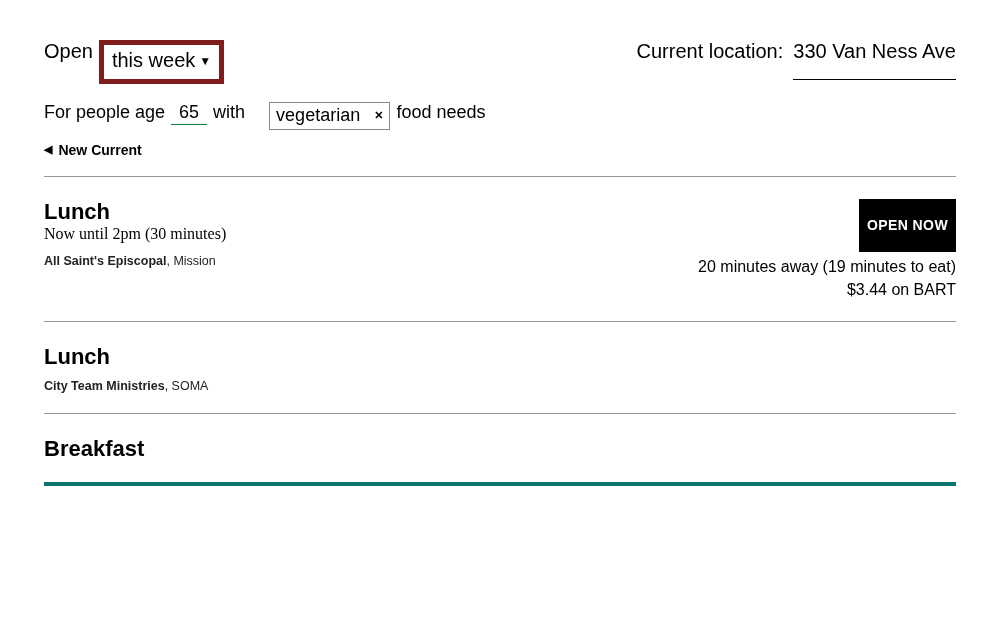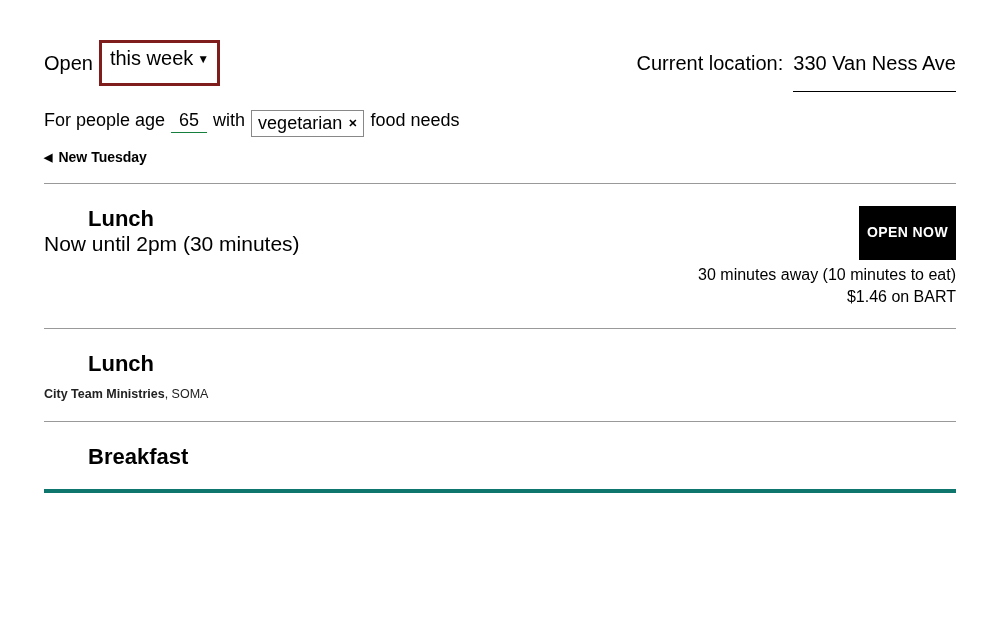--- a/index.html
+++ b/index.html
@@ -10,24 +10,24 @@
     width: 1000px;
     height: 625px;
     padding: 40px 44px 0 44px;
   }
   .top-row {
     display: flex;
     justify-content: space-between;
     align-items: baseline;
     font-size: 20px;
   }
-  .open-group { display: flex; align-items: center; gap: 6px; }
+  .open-group { display: flex; align-items: flex-start; gap: 6px; }
   .dropdown {
-    border: 3px solid #7f1d1d;
-    padding: 3px 8px 13px 8px;
+    border: 5px solid #7f1d1d;
+    padding: 3px 8px 7px 8px;
     display: inline-flex;
     align-items: center;
     gap: 4px;
     line-height: 1.2;
     cursor: pointer;
   }
   .dropdown .caret {
     font-size: 12px;
     position: relative;
     top: 1px;
@@ -51,22 +51,23 @@
     text-align: center;
     font-size: 18px;
     font-family: inherit;
     padding: 0 2px 1px 2px;
   }
   .tag {
     border: 1px solid #888;
     padding: 2px 6px;
     display: inline-flex;
     align-items: center;
-    gap: 6px;
+    gap: 14px;
     line-height: 1.2;
+    margin-left: 18px;
   }
   .tag .x {
     font-size: 11px;
     font-weight: bold;
     cursor: pointer;
   }
   .new-search {
     margin-top: 12px;
     font-size: 14px;
     font-weight: bold;
@@ -86,25 +87,25 @@
   .result-row {
     display: flex;
     justify-content: space-between;
     align-items: flex-start;
   }
   .result-left { display: flex; flex-direction: column; }
   .meal {
     font-size: 22px;
     font-weight: bold;
     line-height: 1.15;
-    margin-left: 44px;
   }
   .sched {
-    font-size: 21px;
+    font-size: 16px;
     line-height: 1.25;
+    font-family: Liberation Serif, serif;
   }
   .org {
     margin-top: 10px;
     font-size: 12.5px;
     color: #222;
   }
   .org .name { font-weight: bold; }
   .result-right {
     text-align: right;
     font-size: 16px;
@@ -146,33 +147,36 @@
   <span>with</span>
   <span class="tag">
     <span>vegetarian</span>
     <span class="x">✕</span>
   </span>
   <span>food needs</span>
 </div>
 
 <div class="new-search">
   <span class="tri">◀</span>
-  <span>New Tuesday</span>
+  <span>New Current</span>
 </div>
 
 <div class="result">
   <div class="result-row">
     <div class="result-left">
       <div class="meal">Lunch</div>
       <div class="sched">Now until 2pm (30 minutes)</div>
+      <div class="org">
+        <span class="name">All Saint's Episcopal</span><span>, </span><span>Mission</span>
+      </div>
     </div>
     <div class="result-right">
       <span class="badge">OPEN NOW</span><br>
-      <span>30 minutes away (10 minutes to eat)</span><br>
-      <span>$1.46 on BART</span>
+      <span>20 minutes away (19 minutes to eat)</span><br>
+      <span>$3.44 on BART</span>
     </div>
   </div>
 </div>
 
 <div class="result">
   <div class="result-row">
     <div class="result-left">
       <div class="meal">Lunch</div>
       <div class="org">
         <span class="name">City Team Ministries</span><span>, </span><span>SOMA</span>

